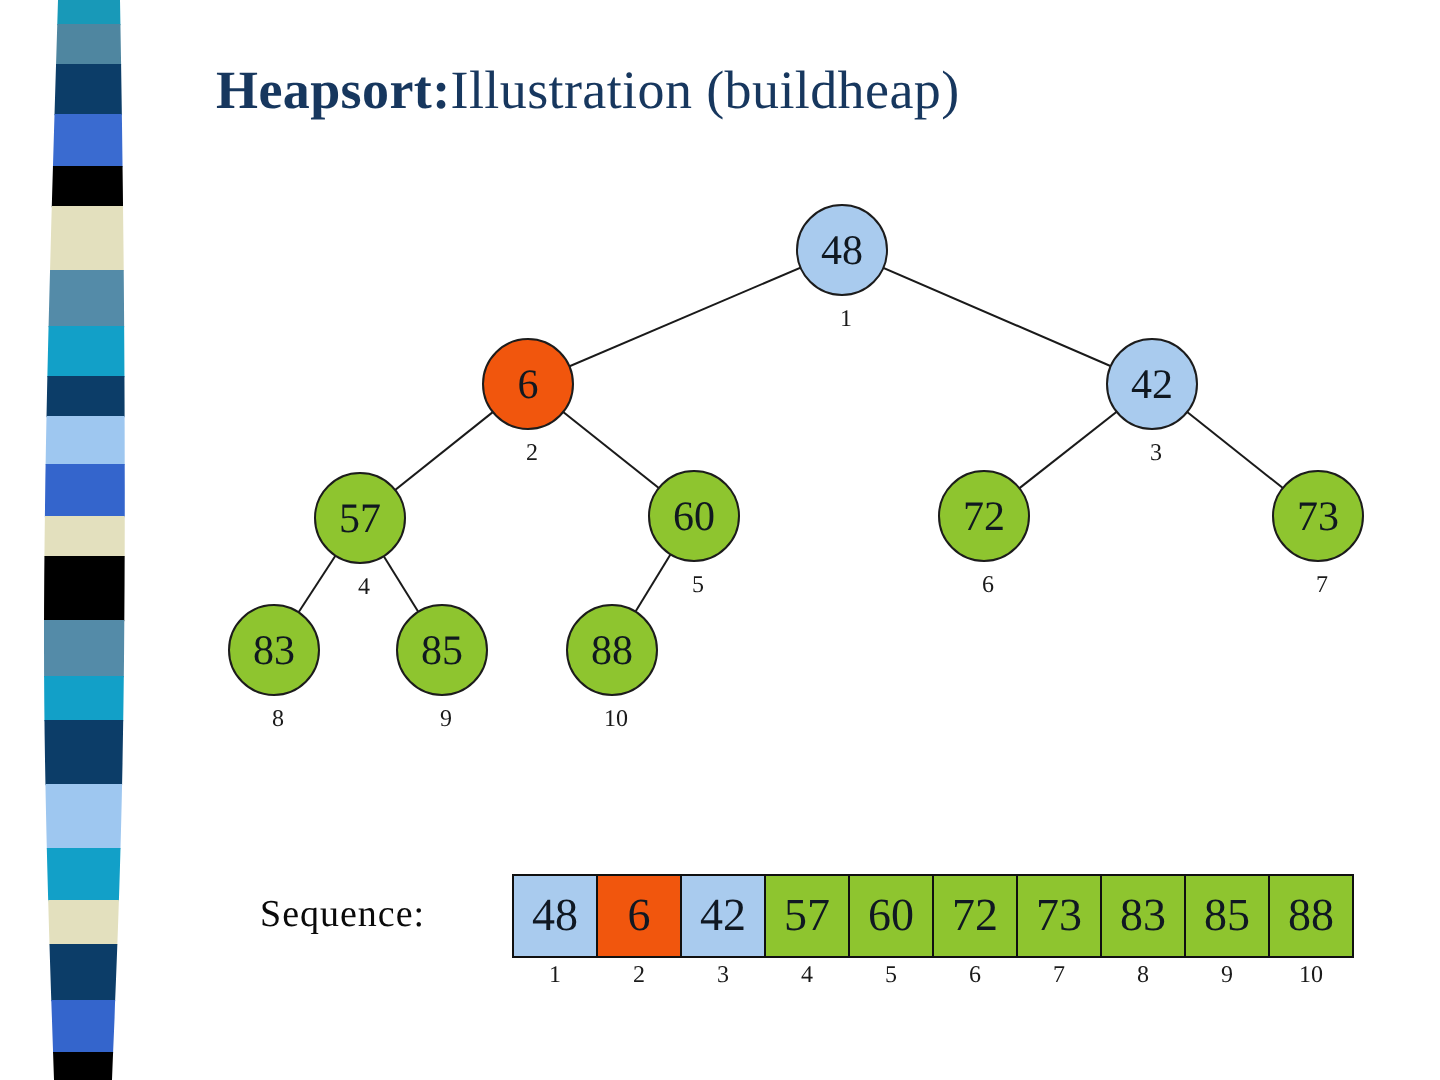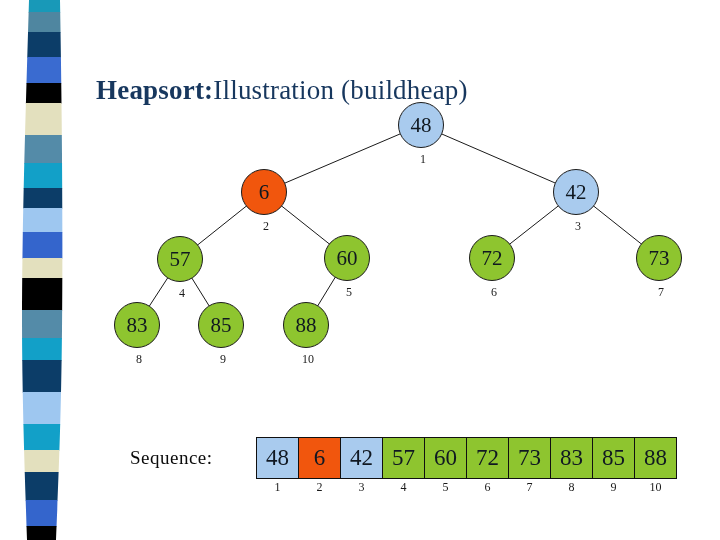--- a/index.html
+++ b/index.html
@@ -4,22 +4,22 @@
 <style>
   html,body{margin:0;padding:0;background:#ffffff;}
   .slide{
     position:relative;width:720px;height:540px;overflow:hidden;
     background:#ffffff;font-family:"Liberation Serif","DejaVu Serif",serif;
   }
   .decor-svg{position:absolute;left:0;top:0;}
   .scene-svg{position:absolute;left:0;top:0;}
   .scene-svg line{stroke:#1a1a1a;stroke-width:1;}
   .slide-title{
-    position:absolute;left:96px;top:30px;width:560px;
-    font-size:27px;color:#17375E;white-space:nowrap;letter-spacing:.2px;margin-top:45px;
+    position:absolute;left:108px;top:30px;width:560px;
+    font-size:27px;color:#17375E;white-space:nowrap;letter-spacing:.2px;
   }
   .slide-title .t-bold{font-weight:bold;}
   .tree-node{
     position:absolute;border:1px solid #1c1c1c;border-radius:50%;
     box-sizing:border-box;display:flex;align-items:center;justify-content:center;
     font-size:21px;color:#101820;
   }
   .node-index{
     position:absolute;width:24px;text-align:center;
     font-size:12px;color:#1a1a1a;

